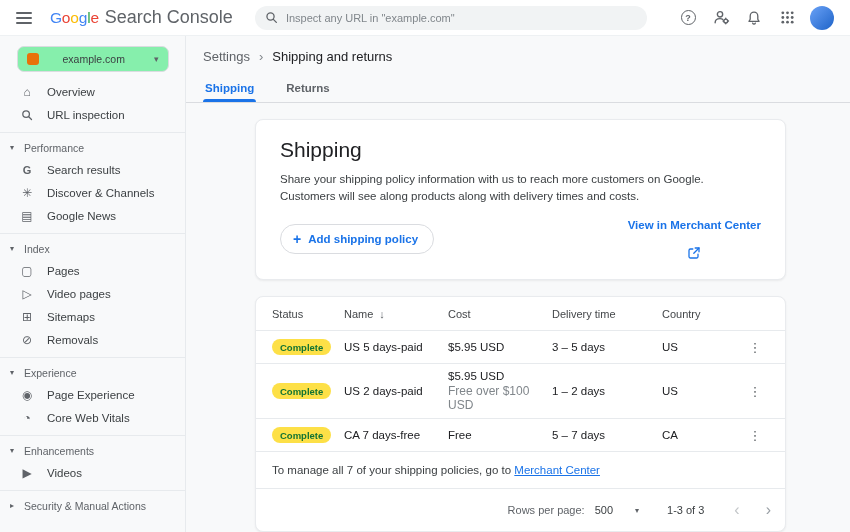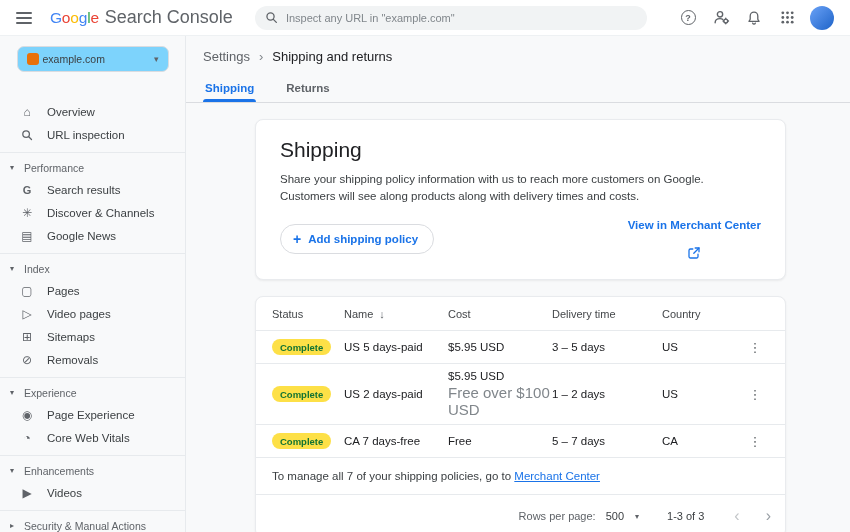--- a/index.html
+++ b/index.html
@@ -35,23 +35,23 @@
                  justify-content: center; color: #5f6368; }
   .avatar { width: 24px; height: 24px; border-radius: 50%; cursor: pointer;
             background: linear-gradient(135deg, #6aa2f7 0%, #1e63c8 100%); }
 
   
   .shell { flex: 1; display: flex; overflow: hidden; }
 
   
   .sidebar { width: 186px; flex-shrink: 0; border-right: 1px solid #e7eaed;
              padding-top: 10px; overflow: hidden; }
-  .property-pill { margin: 0 auto 28px auto; width: 152px; height: 26px; background: #7dd3fc;
+  .property-pill { margin: 0 auto 8px auto; width: 152px; height: 26px; background: #86efac;
                    border: 1px solid #dadce0; border-radius: 7px; display: flex;
-                   align-items: center; padding: 0 9px; gap: 4px; cursor: pointer; }
+                   align-items: center; padding: 0 9px; gap: 24px; cursor: pointer; }
   .prop-icon { width: 12px; height: 12px; border-radius: 3px; background: #e8710a; flex-shrink: 0; }
   .prop-label { font-size: 10.5px; color: #3c4043; flex: 1; }
   .prop-caret { color: #5f6368; font-size: 9px; }
   .nav-item { height: 23px; display: flex; align-items: center; padding-left: 20px; gap: 13px;
               font-size: 11.5px; color: #3c4043; cursor: pointer; white-space: nowrap; }
   .nav-icon { width: 14px; text-align: center; color: #5f6368; font-size: 12px; flex-shrink: 0; }
   .icon-g { font-weight: bold; font-size: 11px; }
   .nav-divider { border-top: 1px solid #e7eaed; margin: 6px 0 4px 0; }
   .nav-section { height: 21px; display: flex; align-items: center; padding-left: 10px; gap: 6px;
                  font-size: 10.5px; color: #5f6368; cursor: pointer; white-space: nowrap; }
@@ -88,29 +88,29 @@
   .table-card { margin-top: 16px; }
   .tgrid { display: grid; grid-template-columns: 72px 104px 104px 110px 1fr 28px;
            align-items: center; padding-left: 16px; padding-right: 16px; }
   .thead { height: 34px; border-bottom: 1px solid #e7eaed; color: #44474a; font-size: 11px; }
   .th-name { display: flex; align-items: center; gap: 6px; cursor: pointer; }
   .sort { color: #5f6368; font-size: 11px; }
   .tr { min-height: 33px; border-bottom: 1px solid #e7eaed; font-size: 11.5px;
         color: #202124; padding-top: 6px; padding-bottom: 6px; }
   .badge { display: inline-block; background: #fde047; color: #137333; font-size: 9.5px;
            font-weight: bold; padding: 2.5px 8px; border-radius: 10px; }
-  .cost-note { font-size: 15px; color: #80868b; margin-top: 2px; }
+  .cost-note { font-size: 12px; color: #80868b; margin-top: 2px; }
   .cost-note:empty { display: none; }
   .td-kebab { text-align: center; color: #5f6368; font-size: 13px; cursor: pointer; }
   .table-footer { padding: 12px 16px; font-size: 11.5px; color: #3c4043; border-bottom: 1px solid #e7eaed; }
   .flink { color: #1a73e8; text-decoration: underline; cursor: pointer; }
   .pagination { height: 42px; display: flex; align-items: center; justify-content: flex-end;
                 padding-right: 14px; font-size: 11px; color: #3c4043; }
   .pg-label { color: #5f6368; }
-  .pg-select { display: flex; align-items: center; gap: 11px; margin-left: 10px; cursor: pointer; }
+  .pg-select { display: flex; align-items: center; gap: 22px; margin-left: 10px; cursor: pointer; }
   .pg-caret { font-size: 8px; color: #5f6368; }
   .pg-range { margin-left: 28px; }
   .pg-prev { margin-left: 30px; color: #c3c6c9; font-size: 16px; line-height: 1; cursor: default; }
   .pg-next { margin-left: 26px; color: #9aa0a6; font-size: 16px; line-height: 1; cursor: default; }
   svg { display: block; }
 </style>
 </head>
 <body>
 
 <div class="app">

